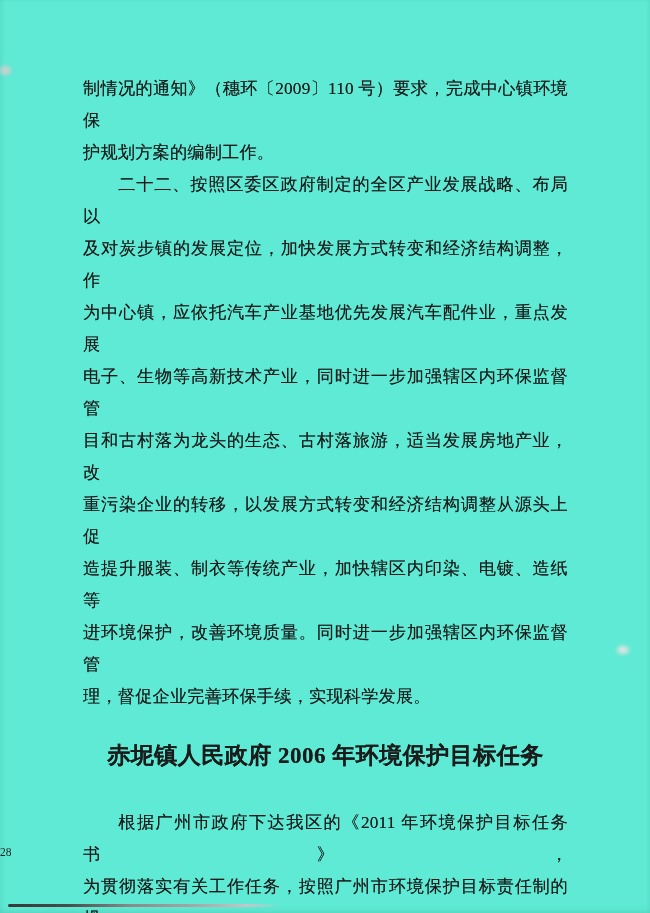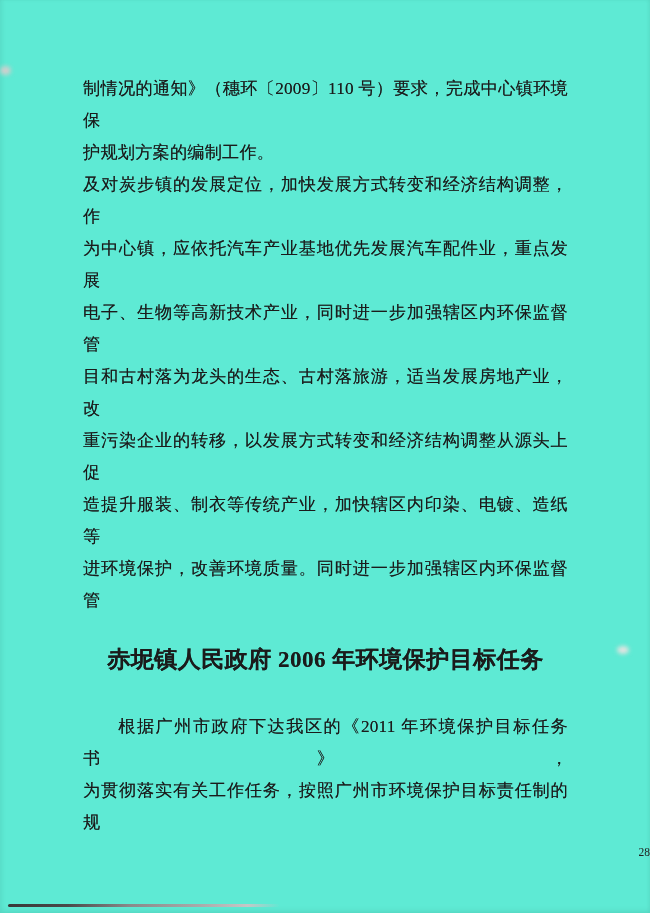--- a/index.html
+++ b/index.html
@@ -42,21 +42,21 @@
     margin: 26px 0 34px 0;
     text-align: center;
     letter-spacing: 0.5px;
     text-shadow: 0 0 0.6px rgba(15,15,15,0.8);
     white-space: nowrap;
   }
   .page-number {
     position: absolute;
     top: 845px; left: 0;
     width: 650px;
-    text-align: right;
+    text-align: left;
     font-size: 11.5px;
     line-height: 14px;
     color: #222;
   }
   .scan-line {
     position: absolute;
     left: 8px; top: 904px;
     width: 272px; height: 3px;
     border-radius: 2px;
     background: linear-gradient(to right,
@@ -88,27 +88,29 @@
   <div class="smudge-right"></div>
 
   <div class="content">
 
     <div class="para">
       <div class="line fill">制情况的通知》（穗环〔2009〕110 号）要求，完成中心镇环境保</div>
       <div class="line">护规划方案的编制工作。</div>
     </div>
 
     <div class="para">
+      <div class="line fill indent">二十二、按照区委区政府制定的全区产业发展战略、布局以</div>
       <div class="line fill">及对炭步镇的发展定位，加快发展方式转变和经济结构调整，作</div>
       <div class="line fill">为中心镇，应依托汽车产业基地优先发展汽车配件业，重点发展</div>
       <div class="line fill">电子、生物等高新技术产业，同时进一步加强辖区内环保监督管</div>
       <div class="line fill">目和古村落为龙头的生态、古村落旅游，适当发展房地产业，改</div>
       <div class="line fill">重污染企业的转移，以发展方式转变和经济结构调整从源头上促</div>
       <div class="line fill">造提升服装、制衣等传统产业，加快辖区内印染、电镀、造纸等</div>
       <div class="line fill">进环境保护，改善环境质量。同时进一步加强辖区内环保监督管</div>
+      <div class="line">理，督促企业完善环保手续，实现科学发展。</div>
     </div>
 
     <div class="heading">赤坭镇人民政府 2006 年环境保护目标任务</div>
 
     <div class="para">
       <div class="line fill indent">根据广州市政府下达我区的《2011 年环境保护目标任务书》，</div>
       <div class="line fill">为贯彻落实有关工作任务，按照广州市环境保护目标责任制的规</div>
 
     </div>
 

